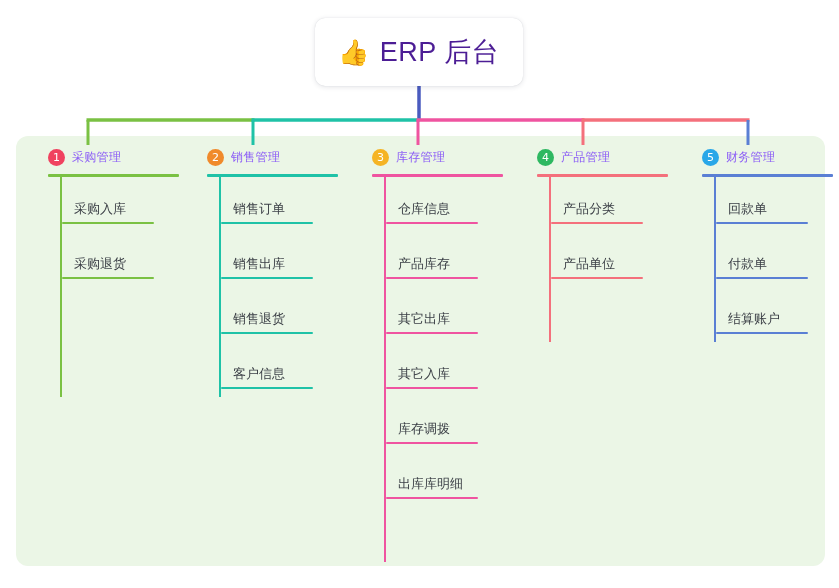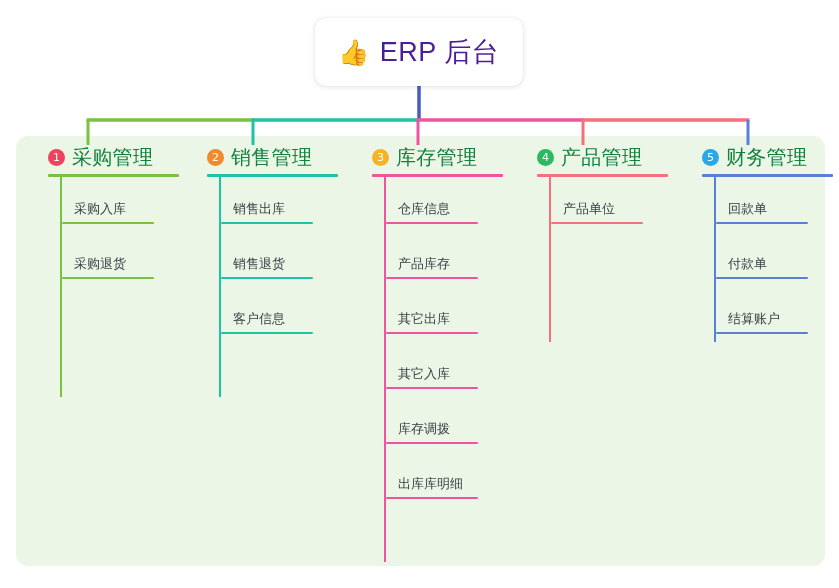--- a/index.html
+++ b/index.html
@@ -87,22 +87,22 @@
     height: 17px;
     border-radius: 50%;
     color: #ffffff;
     font-size: 11px;
     line-height: 17px;
     text-align: center;
     flex: 0 0 auto;
     font-family: "DejaVu Sans", sans-serif;
   }
   .col-title {
-    font-size: 20px;
-    color: #15803d;
+    font-size: 12px;
+    color: #8b5cf6;
     white-space: nowrap;
     letter-spacing: 0.3px;
   }
   .col-underline {
     height: 3px;
     width: 131px;
     margin-top: 4px;
     margin-left: 2px;
     border-radius: 1px;
   }
@@ -186,20 +186,24 @@
       </div>
       <div class="column" style="left: 205px;">
         <div class="col-head">
           <span class="badge" style="background: rgb(240, 138, 43);">2</span>
           <span class="col-title">销售管理</span>
         </div>
         <div class="col-underline" style="background: rgb(31, 194, 167);"></div>
         <div class="items">
           <div class="items-stem" style="background: rgb(31, 194, 167); height: 220px;"></div>
           <div class="item">
+            <span class="item-label">销售订单</span>
+            <div class="item-underline" style="background: rgb(31, 194, 167);"></div>
+          </div>
+          <div class="item">
             <span class="item-label">销售出库</span>
             <div class="item-underline" style="background: rgb(31, 194, 167);"></div>
           </div>
           <div class="item">
             <span class="item-label">销售退货</span>
             <div class="item-underline" style="background: rgb(31, 194, 167);"></div>
           </div>
           <div class="item">
             <span class="item-label">客户信息</span>
             <div class="item-underline" style="background: rgb(31, 194, 167);"></div>
@@ -242,20 +246,24 @@
       </div>
       <div class="column" style="left: 535px;">
         <div class="col-head">
           <span class="badge" style="background: rgb(46, 184, 97);">4</span>
           <span class="col-title">产品管理</span>
         </div>
         <div class="col-underline" style="background: rgb(244, 112, 124);"></div>
         <div class="items">
           <div class="items-stem" style="background: rgb(244, 112, 124); height: 165px;"></div>
           <div class="item">
+            <span class="item-label">产品分类</span>
+            <div class="item-underline" style="background: rgb(244, 112, 124);"></div>
+          </div>
+          <div class="item">
             <span class="item-label">产品单位</span>
             <div class="item-underline" style="background: rgb(244, 112, 124);"></div>
           </div>
         </div>
       </div>
       <div class="column" style="left: 700px;">
         <div class="col-head">
           <span class="badge" style="background: rgb(41, 167, 232);">5</span>
           <span class="col-title">财务管理</span>
         </div>

